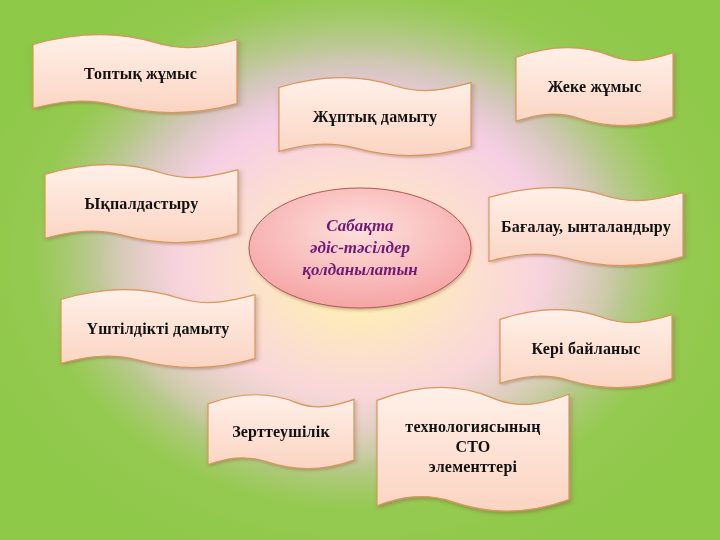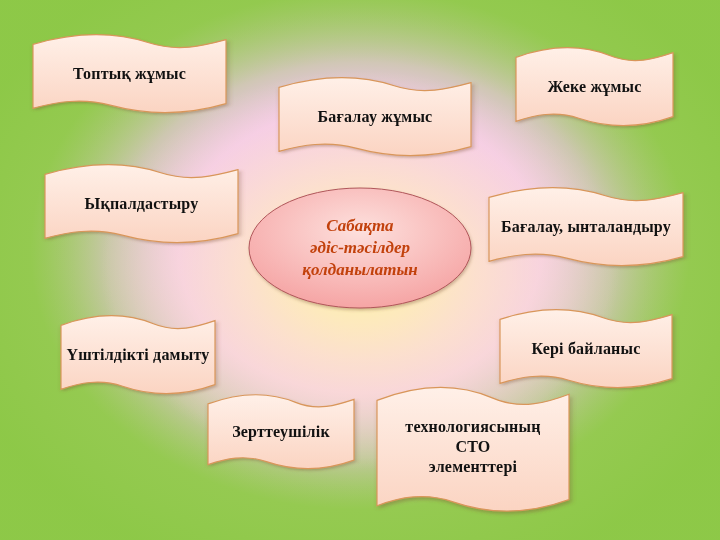--- a/index.html
+++ b/index.html
@@ -31,21 +31,21 @@
       font-weight: bold; color: #111; font-size: 16px; line-height: 20px;
       letter-spacing: 0.2px;
     }
     .center {
       position: absolute; left: 247px; top: 186px; width: 226px; height: 124px;
       z-index: 2; display: flex; align-items: center; justify-content: center; text-align: center;
     }
     .center svg { position: absolute; left: 0; top: 0; width: 100%; height: 100%; overflow: visible; }
     .center .label {
       position: relative; z-index: 1;
-      font-style: italic; font-weight: bold; color: #c2410c; font-size: 17px; line-height: 22px;
+      font-style: italic; font-weight: bold; color: #701a75; font-size: 17px; line-height: 22px;
     }
   </style>
 </head>
 <body>
 
 <div class="slide"></div>
 
 <svg width="0" height="0" style="position:absolute">
   <defs>
     <linearGradient id="bannerGrad" x1="0" y1="0" x2="0" y2="1">
@@ -55,32 +55,32 @@
     <radialGradient id="centerGrad" cx="0.5" cy="0.35" r="0.7">
       <stop offset="0" stop-color="#fde0dd"></stop>
       <stop offset="1" stop-color="#f5a0a0"></stop>
     </radialGradient>
     <filter id="shadow" x="-10%" y="-10%" width="130%" height="140%">
       <feDropShadow dx="1" dy="2" stdDeviation="1.5" flood-color="#7a5030" flood-opacity="0.35"></feDropShadow>
     </filter>
   </defs>
 </svg>
 
-<div class="banner" style="left:33px;top:35px;width:193px;height:78px;">
+<div class="banner" style="left:33px;top:35px;width:193px;height:78px;padding-left:11px;">
   <svg viewBox="0 0 100 100" preserveAspectRatio="none">
     <path d="M0,12 C25,-6 45,-2 60,10 C75,22 88,14 100,6 L100,88 C75,106 55,100 40,90 C25,80 12,86 0,94 Z" fill="url(#bannerGrad)" stroke="#d9965a" stroke-width="1.2" vector-effect="non-scaling-stroke" filter="url(#shadow)"></path>
   </svg>
   <span class="label">Топтық  жұмыс</span>
 </div>
 
 <div class="banner" style="left:279px;top:78px;width:192px;height:78px;">
   <svg viewBox="0 0 100 100" preserveAspectRatio="none">
     <path d="M0,12 C25,-6 45,-2 60,10 C75,22 88,14 100,6 L100,88 C75,106 55,100 40,90 C25,80 12,86 0,94 Z" fill="url(#bannerGrad)" stroke="#d9965a" stroke-width="1.2" vector-effect="non-scaling-stroke" filter="url(#shadow)"></path>
   </svg>
-  <span class="label">Бағалау  жұмыс</span>
+  <span class="label">Жұптық  дамыту</span>
 </div>
 
 <div class="banner" style="left:500px;top:48px;width:157px;height:78px;margin-left:16px;">
   <svg viewBox="0 0 100 100" preserveAspectRatio="none">
     <path d="M0,12 C25,-6 45,-2 60,10 C75,22 88,14 100,6 L100,88 C75,106 55,100 40,90 C25,80 12,86 0,94 Z" fill="url(#bannerGrad)" stroke="#d9965a" stroke-width="1.2" vector-effect="non-scaling-stroke" filter="url(#shadow)"></path>
   </svg>
   <span class="label">Жеке  жұмыс</span>
 </div>
 
 <div class="banner" style="left:45px;top:165px;width:193px;height:78px;align-items:center;">
@@ -90,21 +90,21 @@
   <span class="label">Ықпалдастыру</span>
 </div>
 
 <div class="banner" style="left:489px;top:188px;width:194px;height:78px;">
   <svg viewBox="0 0 100 100" preserveAspectRatio="none">
     <path d="M0,12 C25,-6 45,-2 60,10 C75,22 88,14 100,6 L100,88 C75,106 55,100 40,90 C25,80 12,86 0,94 Z" fill="url(#bannerGrad)" stroke="#d9965a" stroke-width="1.2" vector-effect="non-scaling-stroke" filter="url(#shadow)"></path>
   </svg>
   <span class="label">Бағалау, ынталандыру</span>
 </div>
 
-<div class="banner" style="left:61px;top:316px;width:154px;height:78px;">
+<div class="banner" style="left:61px;top:290px;width:194px;height:78px;">
   <svg viewBox="0 0 100 100" preserveAspectRatio="none">
     <path d="M0,12 C25,-6 45,-2 60,10 C75,22 88,14 100,6 L100,88 C75,106 55,100 40,90 C25,80 12,86 0,94 Z" fill="url(#bannerGrad)" stroke="#d9965a" stroke-width="1.2" vector-effect="non-scaling-stroke" filter="url(#shadow)"></path>
   </svg>
   <span class="label">Үштілдікті дамыту</span>
 </div>
 
 <div class="banner" style="left:500px;top:310px;width:172px;height:78px;">
   <svg viewBox="0 0 100 100" preserveAspectRatio="none">
     <path d="M0,12 C25,-6 45,-2 60,10 C75,22 88,14 100,6 L100,88 C75,106 55,100 40,90 C25,80 12,86 0,94 Z" fill="url(#bannerGrad)" stroke="#d9965a" stroke-width="1.2" vector-effect="non-scaling-stroke" filter="url(#shadow)"></path>
   </svg>

